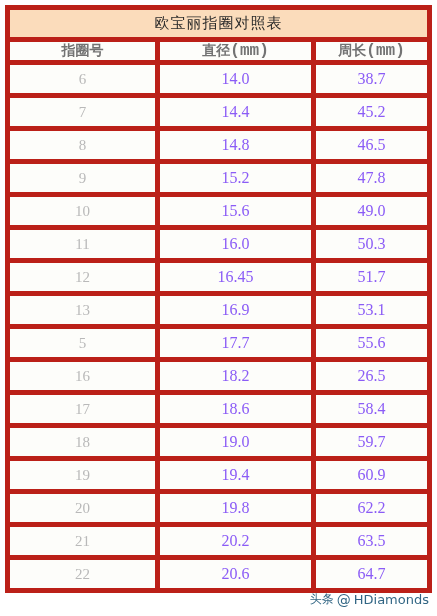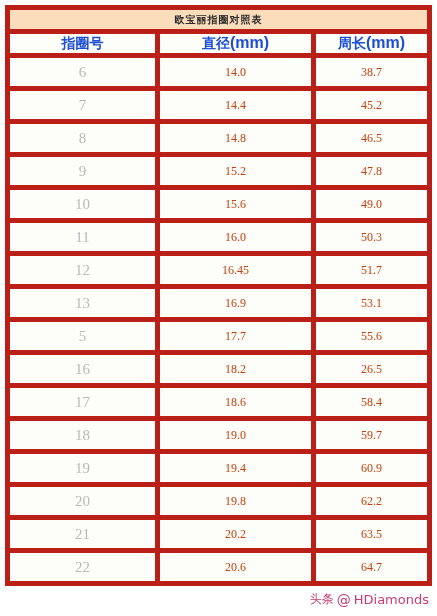--- a/index.html
+++ b/index.html
@@ -32,44 +32,44 @@
     box-sizing: border-box;
     border-right: 5px solid #bb2018;
     border-bottom: 5px solid #bb2018;
     background: #fdfdfa;
     text-align: center;
     vertical-align: middle;
     padding: 0;
   }
 
   .title-cell {
-    height: 24px;
+    height: 32px;
     background: #fbdcbb !important;
     font-family: "DejaVu Sans", sans-serif;
-    font-weight: bold;
-    font-size: 10px;
+    font-weight: normal;
+    font-size: 15px;
     color: #2b2b2b;
     letter-spacing: 1px;
   }
 
   .head-cell {
     height: 16px;
-    font-family: Liberation Sans, sans-serif;
+    font-family: Liberation Mono, monospace;
     font-weight: bold;
     font-size: 14px;
-    color: #1d4ed8;
+    color: #737373;
   }
   .head-cell .unit {
     font-size: 16px;
   }
 
   .data-row td {
     height: 33px;
-    font-size: 12px;
-    color: #c2410c;
+    font-size: 16px;
+    color: #8b5cf6;
   }
   .data-row td.col-size {
     color: #b9b9b9;
     font-size: 15px;
   }
 
   
   .col-size   { width: 152px; }
   .col-dia    { width: 158px; }
   .col-circ   { width: 117px; margin-left: 38px; }
@@ -77,21 +77,21 @@
   
   .watermark {
     position: absolute;
     right: 8px;
     bottom: 8px;
     display: flex;
     align-items: center;
     gap: 3px;
     font-family: "DejaVu Sans", sans-serif;
     font-size: 13px;
-    color: #be185d;
+    color: #0c4a6e;
     opacity: 0.85;
     pointer-events: none;
     white-space: nowrap;
     margin-top: 23px;
   }
   .watermark .wm-cn {
     font-size: 12px;
   }
   .watermark .wm-at {
     font-size: 14px;

